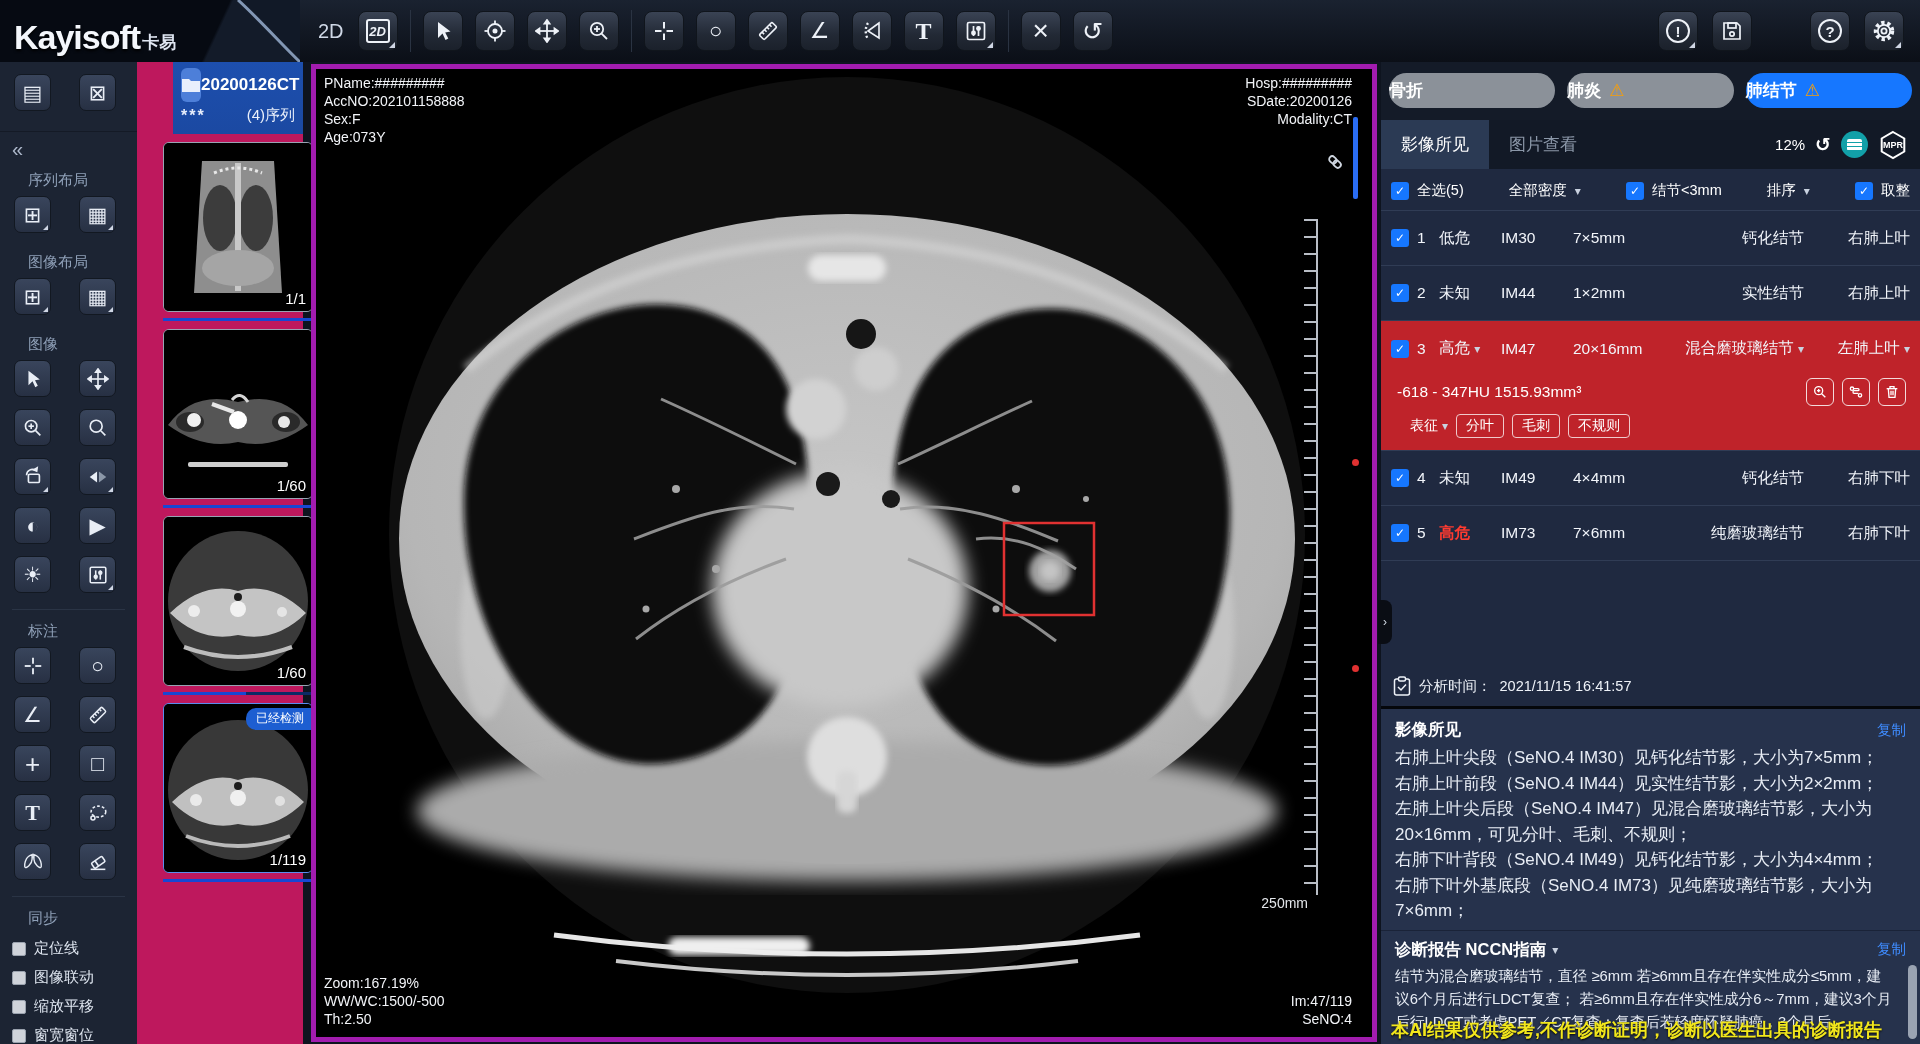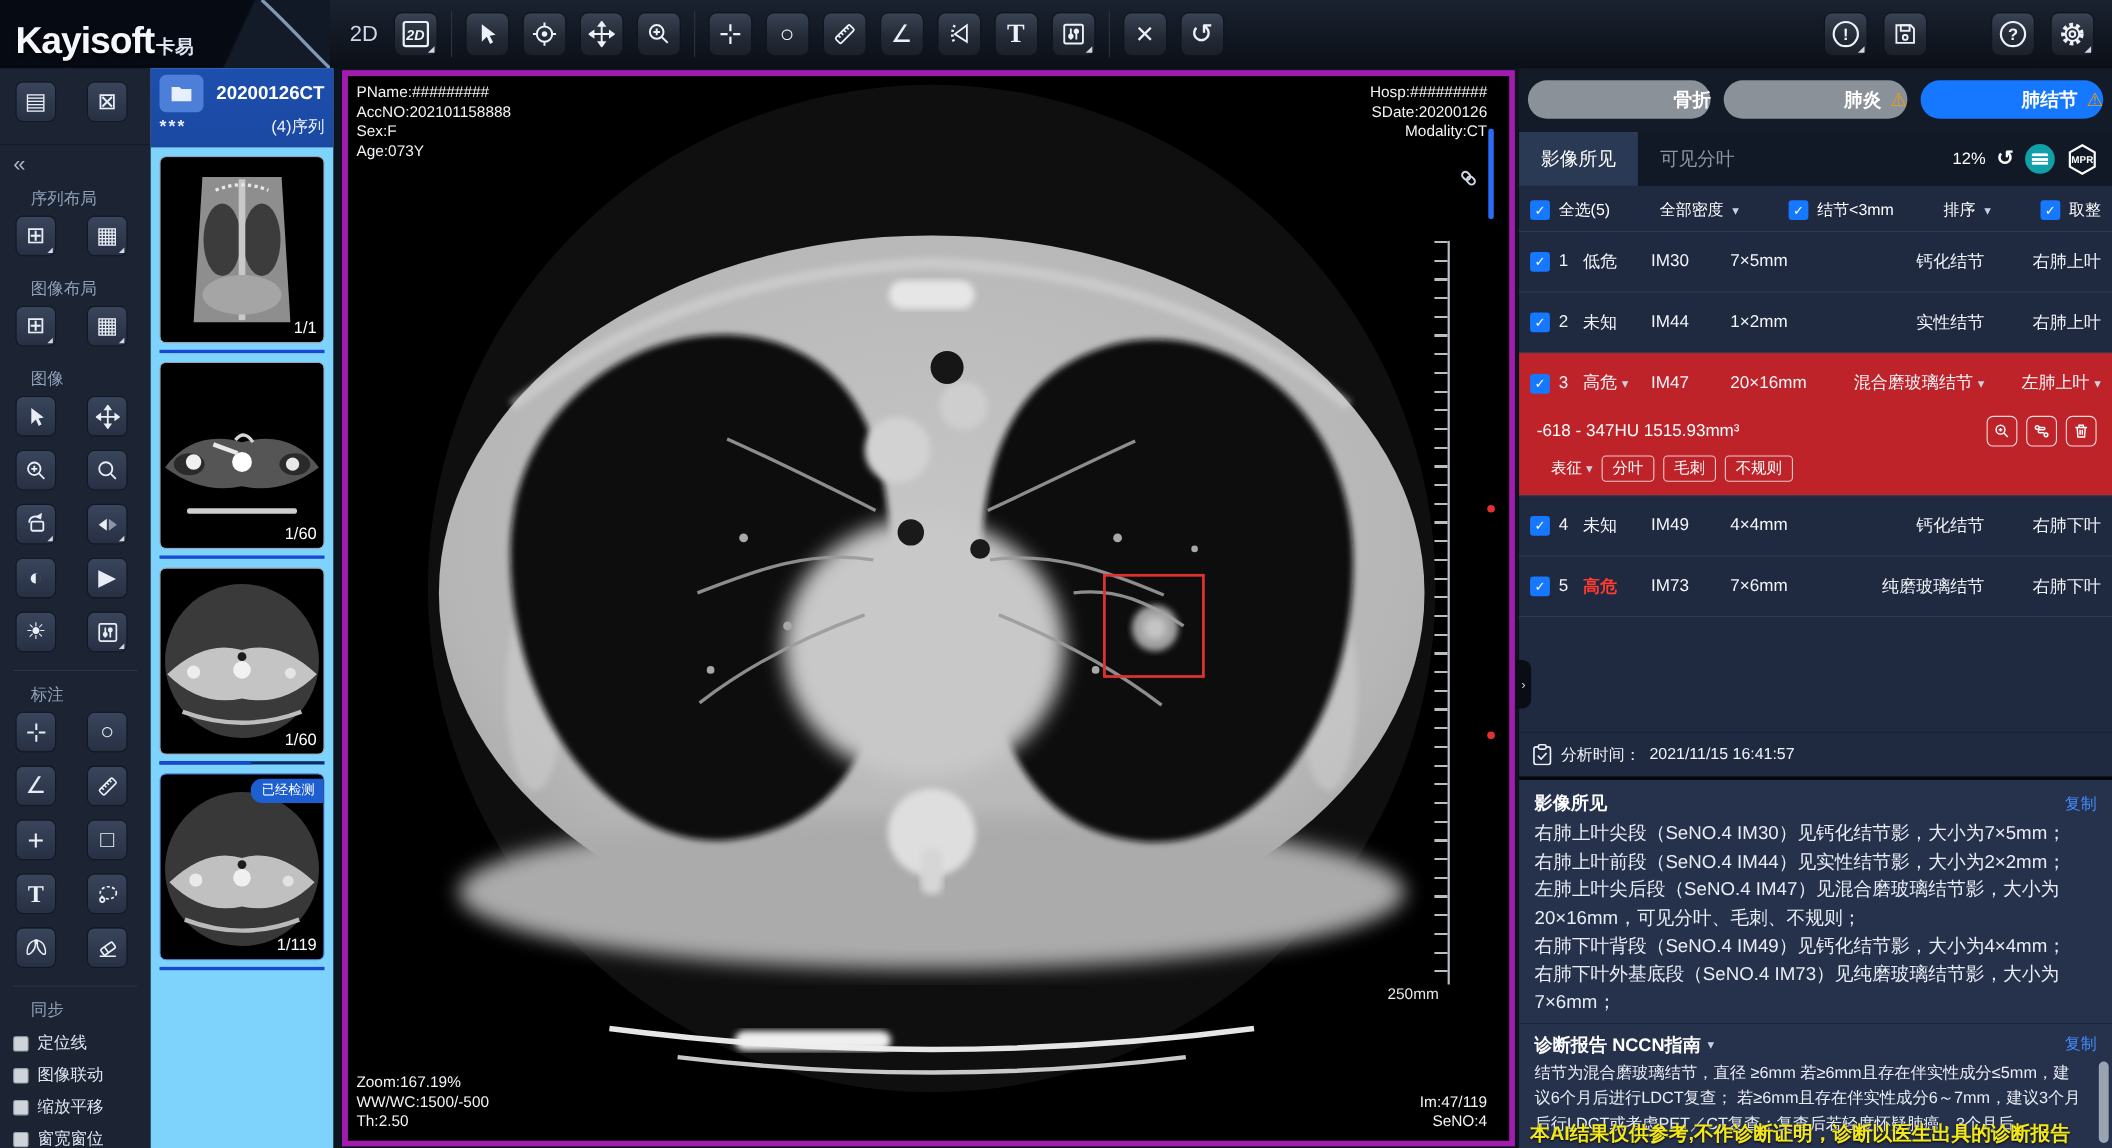--- a/index.html
+++ b/index.html
@@ -37,21 +37,21 @@
   .sb-btn { position:relative; width:37px; height:37px; border-radius:7px; border:1px solid #121821;
     background:linear-gradient(180deg,#39455c 0%,#273043 100%); color:#e9eef6;
     display:flex; align-items:center; justify-content:center; margin-bottom:10px; }
   .sb-btn .g { font-size:21px; line-height:1; }
   .sb-btn.corner::after { content:""; position:absolute; right:2px; bottom:2px; border-left:5px solid transparent; border-bottom:5px solid #cfd6e4; }
   .sb-div { height:1px; background:#2a3445; margin:6px 12px 4px 12px; }
   .sync-item { display:flex; align-items:center; gap:8px; padding:5px 0 5px 12px; font-size:15px; color:#dfe6f0; }
   .sync-box { width:14px; height:14px; border-radius:2px; background:#cfd3da; border:1px solid #9aa2ae; }
 
   
-  .thumbs { position:absolute; left:137px; top:62px; width:166px; height:982px; background:#7dd3fc; }
+  .thumbs { position:absolute; left:137px; top:62px; width:166px; height:982px; background:#be185d;padding-left:36px; }
   .thumb-head { height:72px; background:linear-gradient(180deg,#1d4fae 0%,#1b49a2 100%); padding:6px 8px 4px 8px; }
   .th-row1 { display:flex; align-items:center; }
   .folder-btn { width:40px; height:34px; border-radius:6px; background:#4d7fd9; display:flex; align-items:center; justify-content:center; }
   .th-title { margin-left:auto; font-size:17px; font-weight:bold; color:#fff; }
   .th-row2 { display:flex; align-items:center; margin-top:4px; }
   .th-stars { font-size:16px; font-weight:bold; color:#e8eefc; letter-spacing:2px; }
   .th-series { margin-left:auto; font-size:15px; color:#eaf0fb; }
   .thumb-list { display:flex; flex-direction:column; align-items:center; padding-top:8px; }
   .thumb { position:relative; width:150px; height:170px; border:1px solid #99a3b4; border-radius:6px; overflow:hidden; background:#000; }
   .thumb.active { border-color:#5b8cf0; }
@@ -74,21 +74,21 @@
   .dot { position:absolute; right:13px; width:7px; height:7px; border-radius:50%; background:#e03131; }
   .ruler { position:absolute; right:56px; top:150px; height:676px; width:12px;
     background:repeating-linear-gradient(180deg,#b9bec6 0 2px,transparent 2px 17px); }
   .ruler::after { content:""; position:absolute; right:-2px; top:0; width:2px; height:676px; background:#b9bec6; }
   .ruler-label { position:absolute; right:64px; top:826px; font-size:14px; color:#e3e6ea; text-shadow:0 1px 2px #000; }
 
   
   .rpanel { position:absolute; left:1381px; top:62px; width:539px; height:982px; background:#141b28; display:flex; flex-direction:column; }
   .modules { display:flex; gap:12px; padding:11px 8px 12px 8px; }
   .pill { flex:1; height:35px; border-radius:18px; background:#8b9199; color:#fff; font-size:17px; font-weight:bold;
-    display:flex; align-items:center; justify-content:flex-end; gap:8px; }
+    display:flex; align-items:center; justify-content:flex-start; gap:8px; }
   .pill.active { background:#1677ff; }
   .pill .warn { color:#f59e0b; font-size:17px; }
   .tabbar { display:flex; align-items:center; background:#121926; height:49px; }
   .tab { padding:0 20px; height:49px; display:flex; align-items:center; font-size:17px; color:#8b97a8; }
   .tab.active { background:#2b3a54; color:#fff; }
   .tab-right { margin-left:auto; display:flex; align-items:center; gap:10px; padding-right:12px; }
   .pct { font-size:15px; color:#fff; }
   .refresh { font-size:19px; font-weight:bold; color:#fff; }
   .tealicon { position:relative; width:27px; height:27px; border-radius:50%; background:#12a0a8; display:flex; align-items:center; justify-content:center; }
   .tealicon i { display:block; width:15px; height:12px; border-radius:2px; background:#fff;
@@ -669,21 +669,21 @@
         <span>肺结节</span>
         <span class="warn">⚠</span>
       </div>
     </div>
 
     <div class="tabbar">
       <div class="tab active">
           <span>影像所见</span>
         </div>
       <div class="tab">
-          <span>可见分叶</span>
+          <span>图片查看</span>
         </div>
       <div class="tab-right">
         <span class="pct">12%</span>
         <span class="refresh">↺</span>
         <span class="tealicon">
             <i></i>
           </span>
         <span class="mpricon">
           <svg class="icon-svg" width="30" height="30" viewBox="0 0 30 30">
               <polygon points="15,2 26.3,8.5 26.3,21.5 15,28 3.7,21.5 3.7,8.5" fill="none" stroke="#fff" stroke-width="2"></polygon>

